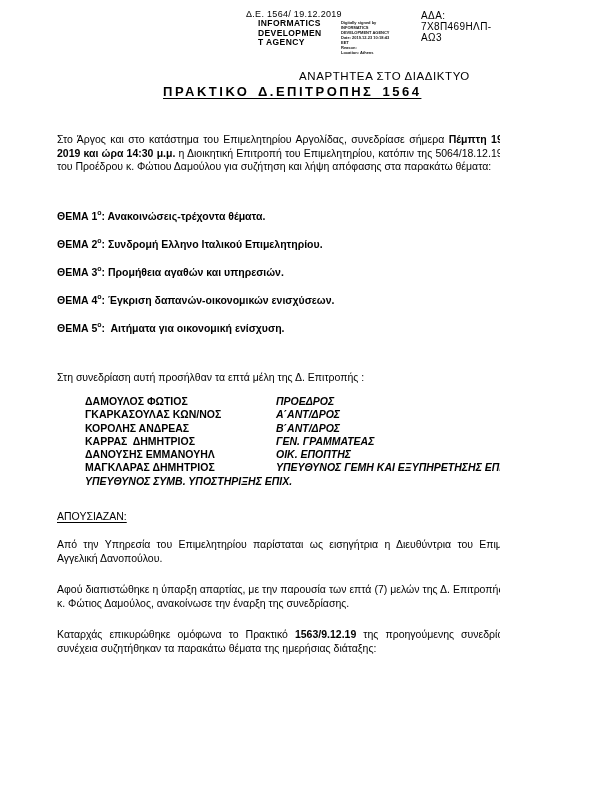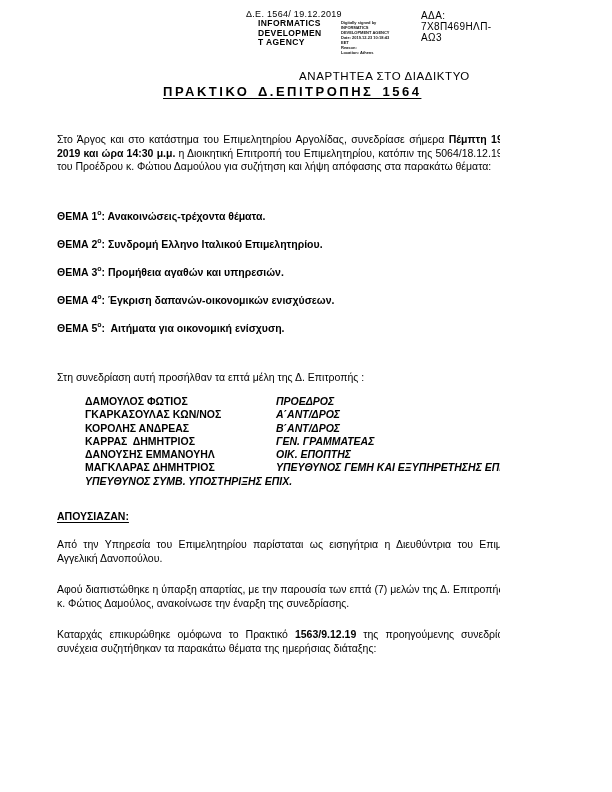--- a/index.html
+++ b/index.html
@@ -38,21 +38,21 @@
   .topics { left: 57px; top: 209px; width: 508px; }
   .topic { font-weight: bold; height: 13px; margin-bottom: 15px; white-space: pre; }
   .topic sup { font-size: 7px; }
 
   .members-intro { left: 57px; top: 371px; width: 508px; }
   .members { left: 57px; top: 395px; width: 508px; font-weight: bold; line-height: 13.3px; }
   .member-row { display: flex; margin-left: 28px; }
   .member-name { width: 191px; flex: 0 0 191px; white-space: pre; }
   .member-role { flex: 1; font-style: italic; }
 
-  .absent-heading { left: 57px; top: 510px; font-weight: bold; text-decoration: underline; text-underline-offset: 2px; }
+  .absent-heading { left: 57px; top: 510px; font-weight: normal; text-decoration: underline; text-underline-offset: 2px; }
 
   b { font-weight: bold; }
 </style>
 </head>
 <body>
 
 <div class="page">
 
   <div class="abs doc-ref">Δ.Ε. 1564/ 19.12.2019</div>
 

